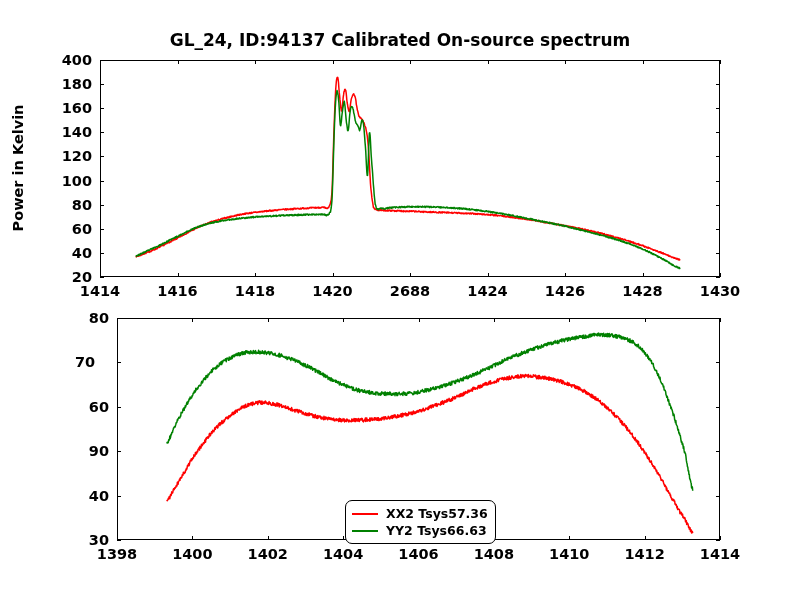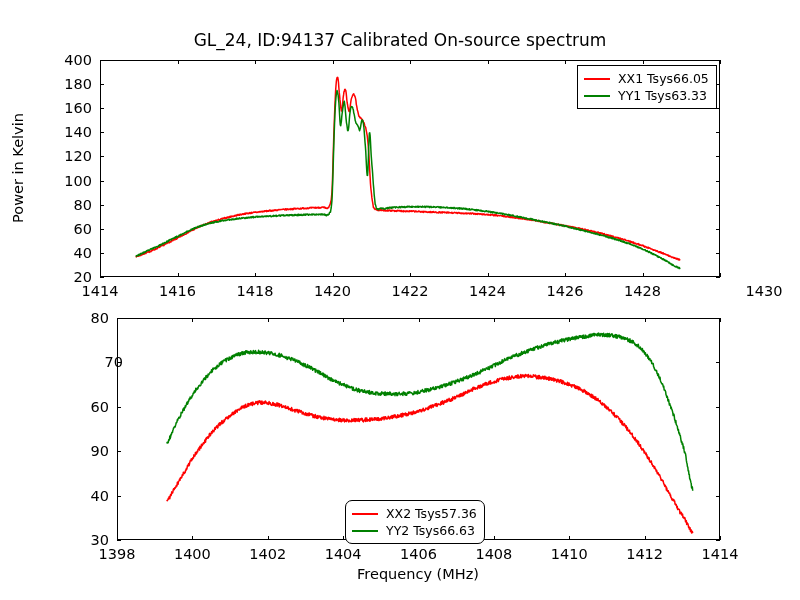--- a/index.html
+++ b/index.html
@@ -11,20 +11,21 @@
     width: 800px;
     height: 600px;
     font-family: "DejaVu Sans", sans-serif;
     overflow: hidden;
   }
   #figure {
     position: relative;
     width: 800px;
     height: 435px;
     background: #ffffff;
+    font-weight: bold;
   }
   .fig-title {
     position: absolute;
     left: 0;
     top: 30px;
     width: 800px;
     text-align: center;
     font-size: 17px;
     color: #000000;
     font-family: "DejaVu Sans", sans-serif;
@@ -140,33 +141,33 @@
       <div class="tick-x" style="left: 177.5px; top: 60px;"></div>
       <div class="ticklabel ticklabel-x" style="left: 177.5px; top: 283px;">1416</div>
       <div class="tick-x" style="left: 255px; top: 273px;"></div>
       <div class="tick-x" style="left: 255px; top: 60px;"></div>
       <div class="ticklabel ticklabel-x" style="left: 255px; top: 283px; text-align: right;">1418</div>
       <div class="tick-x" style="left: 332.5px; top: 273px;"></div>
       <div class="tick-x" style="left: 332.5px; top: 60px;"></div>
       <div class="ticklabel ticklabel-x" style="left: 332.5px; top: 283px;">1420</div>
       <div class="tick-x" style="left: 410px; top: 273px;"></div>
       <div class="tick-x" style="left: 410px; top: 60px;"></div>
-      <div class="ticklabel ticklabel-x" style="left: 410px; top: 283px;">1422</div>
+      <div class="ticklabel ticklabel-x" style="left: 410px; top: 283px;">2688</div>
       <div class="tick-x" style="left: 487.5px; top: 273px;"></div>
       <div class="tick-x" style="left: 487.5px; top: 60px;"></div>
       <div class="ticklabel ticklabel-x" style="left: 487.5px; top: 283px;">1424</div>
       <div class="tick-x" style="left: 565px; top: 273px;"></div>
       <div class="tick-x" style="left: 565px; top: 60px;"></div>
       <div class="ticklabel ticklabel-x" style="left: 565px; top: 283px;">1426</div>
       <div class="tick-x" style="left: 642.5px; top: 273px;"></div>
       <div class="tick-x" style="left: 642.5px; top: 60px;"></div>
       <div class="ticklabel ticklabel-x" style="left: 642.5px; top: 283px;">1428</div>
       <div class="tick-x" style="left: 720px; top: 273px;"></div>
       <div class="tick-x" style="left: 720px; top: 60px;"></div>
-      <div class="ticklabel ticklabel-x" style="left: 720px; top: 283px; margin-left: 44px;">1430</div>
+      <div class="ticklabel ticklabel-x" style="left: 720px; top: 283px;">1430</div>
       <div class="tick-y" style="left: 100px; top: 277px;"></div>
       <div class="tick-y" style="left: 716px; top: 277px;"></div>
       <div class="ticklabel ticklabel-y" style="left: 44px; width: 48px; top: 277px;">20</div>
       <div class="tick-y" style="left: 100px; top: 252.889px;"></div>
       <div class="tick-y" style="left: 716px; top: 252.889px;"></div>
       <div class="ticklabel ticklabel-y" style="left: 44px; width: 48px; top: 252.889px;">40</div>
       <div class="tick-y" style="left: 100px; top: 228.778px;"></div>
       <div class="tick-y" style="left: 716px; top: 228.778px;"></div>
       <div class="ticklabel ticklabel-y" style="left: 44px; width: 48px; top: 228.778px;">60</div>
       <div class="tick-y" style="left: 100px; top: 204.667px;"></div>
@@ -186,30 +187,20 @@
       <div class="ticklabel ticklabel-y" style="left: 44px; width: 48px; top: 108.222px;">160</div>
       <div class="tick-y" style="left: 100px; top: 84.1111px;"></div>
       <div class="tick-y" style="left: 716px; top: 84.1111px;"></div>
       <div class="ticklabel ticklabel-y" style="left: 44px; width: 48px; top: 84.1111px;">180</div>
       <div class="tick-y" style="left: 100px; top: 60px;"></div>
       <div class="tick-y" style="left: 716px; top: 60px;"></div>
       <div class="ticklabel ticklabel-y" style="left: 44px; width: 48px; top: 60px;">400</div>
     </div>
   <div class="axis-label" id="ylabel-top">Power in Kelvin</div>
 
-  <div class="legend" id="legend-top">
-    <div class="legend-row">
-      <span class="legend-swatch" id="sw-t0" style="background: rgb(255, 0, 0);"></span>
-      <span class="legend-text">XX1 Tsys66.05</span>
-    </div>
-    <div class="legend-row">
-      <span class="legend-swatch" id="sw-t1" style="background: rgb(0, 128, 0);"></span>
-      <span class="legend-text">YY1 Tsys63.33</span>
-    </div>
-  </div>
 
   <div class="axes" id="axes-bottom">
     <svg class="plot-svg" id="svg-bottom" viewBox="0 0 603 222" preserveAspectRatio="none">
         <path d="M48.99 182.51L49.37 183.43L49.75 182.56L50.13 182.45L50.50 180.79L50.88 181.59L51.26 179.44L51.63 180.58L52.01 181.37L52.39 178.26L52.77 177.11L53.14 178.26L53.52 177.48L53.90 174.45L54.27 175.75L54.65 175.71L55.03 174.77L55.41 172.33L55.78 171.23L56.16 172.36L56.54 171.80L56.91 170.21L57.29 170.84L57.67 169.63L58.05 169.90L58.42 168.07L58.80 168.12L59.18 168.50L59.55 164.84L59.93 166.72L60.31 166.65L60.69 163.66L61.06 163.72L61.44 163.01L61.82 161.41L62.19 162.78L62.57 160.27L62.95 160.61L63.33 159.61L63.70 160.37L64.08 159.68L64.46 157.09L64.83 157.10L65.21 157.51L65.59 154.60L65.97 154.58L66.34 155.76L66.72 155.85L67.10 154.49L67.47 154.73L67.85 152.31L68.23 152.78L68.61 150.73L68.98 151.72L69.36 150.08L69.74 147.65L70.11 147.41L70.49 148.19L70.87 145.92L71.25 148.03L71.62 147.01L72.00 145.02L72.38 143.12L72.75 142.49L73.13 143.04L73.51 141.07L73.89 143.00L74.26 141.22L74.64 141.77L75.02 140.01L75.39 140.63L75.77 140.15L76.15 137.11L76.53 137.64L76.90 138.40L77.28 138.10L77.66 134.72L78.03 136.44L78.41 134.51L78.79 136.14L79.17 134.71L79.54 133.32L79.92 134.01L80.30 131.47L80.67 131.44L81.05 131.23L81.43 129.69L81.81 132.29L82.18 128.46L82.56 130.41L82.94 128.99L83.31 130.17L83.69 126.46L84.07 127.11L84.45 127.92L84.82 126.22L85.20 126.81L85.58 125.03L85.95 124.81L86.33 125.67L86.71 124.86L87.09 122.16L87.46 123.66L87.84 124.22L88.22 120.22L88.59 121.51L88.97 119.61L89.35 119.42L89.73 120.12L90.10 118.71L90.48 120.32L90.86 119.65L91.23 118.99L91.61 115.96L91.99 115.37L92.37 117.93L92.74 117.81L93.12 115.70L93.50 115.44L93.87 113.73L94.25 115.52L94.63 114.15L95.01 112.35L95.38 113.70L95.76 113.88L96.14 113.74L96.51 112.61L96.89 110.81L97.27 109.45L97.65 111.38L98.02 109.22L98.40 109.45L98.78 109.00L99.15 107.78L99.53 108.41L99.91 109.96L100.29 109.50L100.66 106.38L101.04 106.12L101.42 105.38L101.79 104.86L102.17 107.49L102.55 105.03L102.93 106.56L103.30 104.55L103.68 105.65L104.06 102.80L104.43 102.38L104.81 105.50L105.19 103.62L105.57 104.81L105.94 104.52L106.32 101.91L106.70 103.54L107.07 102.30L107.45 101.01L107.83 101.04L108.21 99.43L108.58 100.13L108.96 99.17L109.34 99.04L109.71 99.02L110.09 100.76L110.47 98.56L110.85 100.40L111.22 97.69L111.60 98.83L111.98 98.83L112.35 97.36L112.73 98.57L113.11 98.04L113.49 96.47L113.86 97.20L114.24 96.93L114.62 94.40L114.99 94.18L115.37 96.16L115.75 94.39L116.13 96.45L116.50 94.81L116.88 93.21L117.26 93.19L117.63 95.18L118.01 92.10L118.39 93.26L118.77 92.09L119.14 91.96L119.52 94.01L119.90 91.69L120.27 91.40L120.65 91.10L121.03 91.26L121.41 91.80L121.78 91.91L122.16 91.20L122.54 90.32L122.91 89.73L123.29 90.84L123.67 88.57L124.05 90.24L124.42 87.89L124.80 89.55L125.18 88.06L125.55 87.83L125.93 89.04L126.31 89.87L126.69 87.09L127.06 87.40L127.44 89.45L127.82 87.48L128.19 86.06L128.57 88.93L128.95 89.02L129.33 88.41L129.70 88.50L130.08 87.89L130.46 85.24L130.83 87.20L131.21 87.98L131.59 85.40L131.97 86.11L132.34 85.93L132.72 86.39L133.10 84.83L133.47 86.79L133.85 84.20L134.23 85.60L134.61 85.76L134.98 87.28L135.36 83.76L135.74 85.73L136.11 85.88L136.49 85.13L136.87 86.32L137.25 85.24L137.62 85.28L138.00 85.14L138.38 83.21L138.75 84.24L139.13 85.05L139.51 83.40L139.89 84.58L140.26 86.24L140.64 82.73L141.02 84.33L141.39 84.40L141.77 84.28L142.15 82.54L142.53 82.86L142.90 83.15L143.28 85.67L143.66 83.14L144.03 86.05L144.41 82.72L144.79 85.95L145.17 83.92L145.54 84.34L145.92 83.84L146.30 85.35L146.67 84.86L147.05 83.47L147.43 85.14L147.81 82.71L148.18 83.01L148.56 83.95L148.94 84.12L149.31 85.32L149.69 85.83L150.07 85.52L150.45 84.65L150.82 86.20L151.20 85.47L151.58 83.30L151.95 84.18L152.33 85.44L152.71 84.46L153.09 85.87L153.46 86.89L153.84 86.91L154.22 86.88L154.59 87.14L154.97 85.67L155.35 84.29L155.73 84.39L156.10 87.01L156.48 85.95L156.86 85.31L157.23 87.22L157.61 87.58L157.99 85.77L158.37 88.01L158.74 86.12L159.12 87.63L159.50 84.63L159.87 87.82L160.25 85.64L160.63 85.08L161.01 85.57L161.38 87.29L161.76 88.71L162.14 85.51L162.51 86.78L162.89 87.10L163.27 87.15L163.65 87.99L164.02 86.31L164.40 89.24L164.78 88.31L165.15 88.08L165.53 89.14L165.91 88.14L166.29 87.66L166.66 88.20L167.04 88.56L167.42 89.20L167.79 89.78L168.17 87.67L168.55 90.32L168.93 89.35L169.30 89.91L169.68 89.28L170.06 90.05L170.43 88.33L170.81 89.02L171.19 91.40L171.57 90.09L171.94 90.81L172.32 91.02L172.70 90.40L173.07 92.24L173.45 91.03L173.83 91.72L174.21 89.38L174.58 92.74L174.96 91.16L175.34 92.72L175.71 92.31L176.09 92.37L176.47 92.40L176.85 91.40L177.22 92.92L177.60 93.96L177.98 91.39L178.35 91.72L178.73 92.21L179.11 91.27L179.49 92.46L179.86 93.58L180.24 91.29L180.62 92.16L180.99 94.64L181.37 92.11L181.75 93.35L182.13 91.92L182.50 93.18L182.88 94.03L183.26 92.95L183.63 92.48L184.01 93.03L184.39 93.32L184.77 95.81L185.14 94.32L185.52 95.46L185.90 94.02L186.27 95.34L186.65 96.39L187.03 95.85L187.41 96.46L187.78 97.09L188.16 94.67L188.54 95.13L188.91 96.23L189.29 97.26L189.67 95.41L190.05 95.35L190.42 96.48L190.80 97.58L191.18 95.16L191.55 95.92L191.93 94.86L192.31 97.30L192.69 96.60L193.06 95.89L193.44 95.69L193.82 95.55L194.19 96.69L194.57 95.61L194.95 97.28L195.33 96.72L195.70 99.45L196.08 97.73L196.46 96.75L196.83 99.10L197.21 99.61L197.59 98.41L197.97 96.46L198.34 98.67L198.72 99.75L199.10 98.33L199.47 100.22L199.85 97.61L200.23 100.39L200.61 97.47L200.98 99.60L201.36 99.10L201.74 98.55L202.11 97.97L202.49 97.86L202.87 97.90L203.25 99.94L203.62 99.41L204.00 100.84L204.38 98.81L204.75 99.01L205.13 100.63L205.51 99.81L205.89 100.05L206.26 101.61L206.64 98.22L207.02 99.90L207.39 99.46L207.77 101.41L208.15 98.88L208.53 100.71L208.90 99.04L209.28 100.49L209.66 100.63L210.03 100.15L210.41 101.65L210.79 99.35L211.17 99.24L211.54 99.67L211.92 100.83L212.30 99.63L212.67 101.15L213.05 100.35L213.43 99.91L213.81 101.61L214.18 100.05L214.56 101.38L214.94 101.44L215.31 100.79L215.69 101.93L216.07 100.18L216.45 100.10L216.82 102.52L217.20 102.41L217.58 102.80L217.95 101.52L218.33 101.79L218.71 100.92L219.09 100.64L219.46 102.47L219.84 102.01L220.22 101.93L220.59 101.18L220.97 100.96L221.35 103.48L221.73 103.14L222.10 100.15L222.48 102.03L222.86 103.19L223.23 100.61L223.61 100.75L223.99 103.77L224.37 101.68L224.74 103.23L225.12 102.90L225.50 102.05L225.87 100.51L226.25 101.93L226.63 102.96L227.01 100.89L227.38 103.85L227.76 102.53L228.14 103.04L228.51 102.76L228.89 101.32L229.27 103.51L229.65 100.94L230.02 101.18L230.40 101.66L230.78 101.96L231.15 103.10L231.53 103.94L231.91 101.83L232.29 102.98L232.66 102.75L233.04 103.32L233.42 103.48L233.79 102.81L234.17 103.68L234.55 100.92L234.93 103.31L235.30 101.36L235.68 101.70L236.06 102.68L236.43 102.93L236.81 100.37L237.19 100.70L237.57 103.39L237.94 100.70L238.32 103.51L238.70 100.68L239.07 102.61L239.45 101.35L239.83 100.70L240.21 102.96L240.58 102.40L240.96 102.90L241.34 100.40L241.71 102.98L242.09 103.40L242.47 102.53L242.85 100.85L243.22 101.23L243.60 100.68L243.98 101.94L244.35 100.28L244.73 101.01L245.11 100.43L245.49 102.88L245.86 103.36L246.24 103.77L246.62 102.58L246.99 102.06L247.37 102.58L247.75 101.72L248.13 99.99L248.50 103.41L248.88 99.95L249.26 101.59L249.63 99.96L250.01 103.11L250.39 101.62L250.77 101.55L251.14 102.52L251.52 101.61L251.90 102.50L252.27 103.07L252.65 99.99L253.03 102.99L253.41 100.12L253.78 102.00L254.16 101.80L254.54 99.85L254.91 99.89L255.29 102.30L255.67 101.90L256.05 101.98L256.42 100.83L256.80 101.37L257.18 99.59L257.55 101.94L257.93 99.74L258.31 101.47L258.69 101.36L259.06 99.80L259.44 101.97L259.82 100.52L260.19 102.19L260.57 99.56L260.95 100.91L261.33 99.70L261.70 102.53L262.08 102.30L262.46 101.39L262.83 100.78L263.21 100.34L263.59 101.90L263.97 101.35L264.34 102.11L264.72 99.45L265.10 101.09L265.47 99.43L265.85 99.88L266.23 98.88L266.61 99.61L266.98 101.66L267.36 98.95L267.74 100.01L268.11 98.57L268.49 98.54L268.87 100.91L269.25 100.84L269.62 100.04L270.00 100.55L270.38 100.78L270.75 100.59L271.13 98.19L271.51 99.46L271.89 98.69L272.26 100.01L272.64 100.94L273.02 100.03L273.39 99.47L273.77 98.17L274.15 98.29L274.53 99.99L274.90 97.47L275.28 100.40L275.66 97.56L276.03 98.35L276.41 97.23L276.79 99.51L277.17 97.48L277.54 96.72L277.92 96.56L278.30 97.47L278.67 99.24L279.05 99.58L279.43 98.43L279.81 99.78L280.18 99.10L280.56 96.67L280.94 98.00L281.31 99.25L281.69 97.50L282.07 96.98L282.45 98.72L282.82 98.54L283.20 98.46L283.58 97.57L283.95 95.51L284.33 98.21L284.71 98.91L285.09 95.60L285.46 95.13L285.84 98.44L286.22 95.64L286.59 95.73L286.97 95.33L287.35 96.50L287.73 95.81L288.10 96.92L288.48 94.84L288.86 95.93L289.23 97.63L289.61 95.68L289.99 96.91L290.37 95.79L290.74 97.51L291.12 97.26L291.50 95.22L291.87 93.89L292.25 95.88L292.63 94.80L293.01 94.93L293.38 94.84L293.76 94.04L294.14 96.39L294.51 94.25L294.89 93.92L295.27 94.32L295.65 96.46L296.02 95.12L296.40 92.82L296.78 95.13L297.15 93.53L297.53 95.48L297.91 94.27L298.29 94.02L298.66 95.25L299.04 93.28L299.42 94.48L299.79 94.01L300.17 92.41L300.55 93.36L300.93 93.99L301.30 92.57L301.68 93.81L302.06 93.25L302.43 91.55L302.81 92.04L303.19 91.45L303.57 91.88L303.94 93.41L304.32 93.56L304.70 93.58L305.07 91.24L305.45 92.36L305.83 92.17L306.21 90.03L306.58 92.59L306.96 92.31L307.34 92.79L307.71 92.19L308.09 91.15L308.47 91.70L308.85 89.92L309.22 90.09L309.60 90.45L309.98 90.47L310.35 90.05L310.73 91.32L311.11 89.02L311.49 91.30L311.86 89.21L312.24 87.96L312.62 89.87L312.99 89.37L313.37 87.30L313.75 87.61L314.13 87.13L314.50 89.86L314.88 88.96L315.26 86.86L315.63 86.66L316.01 88.04L316.39 88.98L316.77 86.86L317.14 87.41L317.52 86.99L317.90 87.00L318.27 85.53L318.65 87.40L319.03 87.83L319.41 85.31L319.78 87.01L320.16 88.16L320.54 86.26L320.91 85.66L321.29 85.63L321.67 85.76L322.05 86.44L322.42 86.22L322.80 86.11L323.18 85.92L323.55 86.86L323.93 83.79L324.31 83.53L324.69 86.14L325.06 83.04L325.44 83.31L325.82 82.61L326.19 84.93L326.57 85.93L326.95 84.76L327.33 83.37L327.70 84.22L328.08 82.14L328.46 83.87L328.83 82.92L329.21 83.86L329.59 83.50L329.97 81.33L330.34 80.98L330.72 83.38L331.10 81.91L331.47 81.59L331.85 80.87L332.23 80.06L332.61 82.64L332.98 81.85L333.36 82.02L333.74 83.05L334.11 80.93L334.49 82.65L334.87 80.19L335.25 81.64L335.62 82.12L336.00 78.55L336.38 79.11L336.75 80.22L337.13 79.20L337.51 80.62L337.89 78.19L338.26 79.63L338.64 80.36L339.02 78.33L339.39 78.31L339.77 77.94L340.15 76.86L340.53 77.94L340.90 78.42L341.28 78.27L341.66 77.95L342.03 76.66L342.41 78.44L342.79 76.46L343.17 75.65L343.54 78.18L343.92 77.06L344.30 75.18L344.67 77.60L345.05 75.91L345.43 77.65L345.81 75.49L346.18 74.68L346.56 77.26L346.94 73.88L347.31 75.24L347.69 76.24L348.07 74.13L348.45 73.49L348.82 73.14L349.20 74.91L349.58 74.15L349.95 73.85L350.33 73.55L350.71 74.62L351.09 71.95L351.46 73.25L351.84 71.80L352.22 73.73L352.59 71.94L352.97 73.06L353.35 72.42L353.73 72.33L354.10 72.55L354.48 70.66L354.86 71.89L355.23 72.67L355.61 72.78L355.99 69.22L356.37 70.89L356.74 68.81L357.12 69.57L357.50 70.66L357.88 69.11L358.25 69.90L358.63 70.93L359.01 69.62L359.38 69.86L359.76 70.10L360.14 69.81L360.52 70.61L360.89 69.37L361.27 67.59L361.65 67.19L362.02 68.70L362.40 69.47L362.78 67.11L363.16 69.64L363.53 67.50L363.91 66.63L364.29 67.63L364.66 69.02L365.04 68.73L365.42 66.89L365.80 68.03L366.17 65.49L366.55 66.72L366.93 66.83L367.30 65.06L367.68 65.77L368.06 64.69L368.44 66.60L368.81 64.07L369.19 64.12L369.57 64.32L369.94 66.69L370.32 65.84L370.70 66.47L371.08 66.37L371.45 64.27L371.83 65.83L372.21 63.22L372.58 62.77L372.96 63.42L373.34 65.66L373.72 62.43L374.09 65.51L374.47 64.41L374.85 64.47L375.22 64.93L375.60 64.36L375.98 64.34L376.36 63.98L376.73 64.53L377.11 63.78L377.49 62.97L377.86 64.59L378.24 62.90L378.62 63.74L379.00 63.19L379.37 64.15L379.75 64.09L380.13 61.32L380.50 62.33L380.88 60.25L381.26 60.58L381.64 63.14L382.01 60.69L382.39 61.19L382.77 60.34L383.14 59.77L383.52 60.14L383.90 60.01L384.28 59.93L384.65 60.45L385.03 60.76L385.41 59.12L385.78 60.46L386.16 59.41L386.54 60.65L386.92 61.56L387.29 59.56L387.67 58.91L388.05 59.12L388.42 60.97L388.80 60.20L389.18 59.61L389.56 60.77L389.93 61.16L390.31 58.39L390.69 59.97L391.06 58.54L391.44 61.30L391.82 61.23L392.20 60.33L392.57 57.54L392.95 59.51L393.33 60.73L393.70 59.46L394.08 60.84L394.46 59.86L394.84 57.88L395.21 57.40L395.59 57.90L395.97 58.93L396.34 58.85L396.72 59.72L397.10 60.12L397.48 58.86L397.85 58.46L398.23 58.91L398.61 57.81L398.98 57.30L399.36 58.92L399.74 57.25L400.12 57.34L400.49 59.60L400.87 56.41L401.25 56.43L401.62 56.77L402.00 59.63L402.38 59.58L402.76 58.43L403.13 59.24L403.51 58.06L403.89 56.46L404.26 56.01L404.64 59.26L405.02 58.15L405.40 58.40L405.77 56.57L406.15 56.37L406.53 57.17L406.90 57.89L407.28 56.79L407.66 58.94L408.04 58.39L408.41 57.26L408.79 55.92L409.17 56.37L409.54 57.67L409.92 57.25L410.30 56.46L410.68 57.16L411.05 56.77L411.43 59.01L411.81 55.97L412.18 58.31L412.56 57.88L412.94 57.73L413.32 57.50L413.69 58.47L414.07 56.78L414.45 57.56L414.82 58.88L415.20 58.49L415.58 58.30L415.96 58.68L416.33 58.49L416.71 56.34L417.09 57.18L417.46 56.98L417.84 57.26L418.22 57.67L418.60 56.50L418.97 58.32L419.35 56.98L419.73 59.02L420.10 60.22L420.48 58.67L420.86 59.95L421.24 57.45L421.61 57.06L421.99 60.41L422.37 59.51L422.74 57.05L423.12 58.06L423.50 60.22L423.88 58.57L424.25 59.06L424.63 60.32L425.01 60.07L425.38 58.34L425.76 59.49L426.14 57.67L426.52 58.49L426.89 60.43L427.27 60.45L427.65 57.99L428.02 60.42L428.40 57.66L428.78 58.97L429.16 59.44L429.53 60.67L429.91 58.76L430.29 60.94L430.66 59.15L431.04 60.04L431.42 60.82L431.80 58.81L432.17 61.80L432.55 58.49L432.93 58.87L433.30 61.67L433.68 61.15L434.06 59.25L434.44 60.12L434.81 59.54L435.19 61.87L435.57 61.63L435.94 59.73L436.32 61.60L436.70 60.99L437.08 59.65L437.45 62.79L437.83 60.87L438.21 60.46L438.58 61.91L438.96 61.13L439.34 60.91L439.72 61.54L440.09 63.57L440.47 63.38L440.85 61.92L441.22 60.77L441.60 60.95L441.98 62.72L442.36 61.88L442.73 64.08L443.11 63.30L443.49 61.51L443.86 63.10L444.24 61.35L444.62 63.05L445.00 64.91L445.37 61.83L445.75 64.85L446.13 65.26L446.50 62.31L446.88 63.88L447.26 63.41L447.64 64.14L448.01 65.99L448.39 65.75L448.77 64.86L449.14 64.67L449.52 65.79L449.90 65.04L450.28 65.59L450.65 66.90L451.03 63.83L451.41 64.91L451.78 66.31L452.16 67.18L452.54 64.58L452.92 66.78L453.29 65.82L453.67 66.49L454.05 67.22L454.42 66.73L454.80 66.45L455.18 68.62L455.56 66.65L455.93 67.07L456.31 66.30L456.69 67.45L457.06 67.47L457.44 66.72L457.82 66.49L458.20 69.19L458.57 69.21L458.95 69.96L459.33 67.34L459.70 70.24L460.08 69.92L460.46 69.11L460.84 67.99L461.21 70.17L461.59 69.60L461.97 71.34L462.34 68.33L462.72 70.40L463.10 71.10L463.48 69.27L463.85 71.71L464.23 70.80L464.61 71.59L464.98 71.31L465.36 71.13L465.74 72.95L466.12 72.10L466.49 74.00L466.87 73.11L467.25 71.89L467.62 71.18L468.00 73.29L468.38 72.86L468.76 72.08L469.13 74.66L469.51 75.46L469.89 74.74L470.26 73.28L470.64 75.84L471.02 75.49L471.40 76.16L471.77 74.32L472.15 76.28L472.53 76.13L472.90 75.23L473.28 75.46L473.66 77.80L474.04 76.36L474.41 77.65L474.79 79.00L475.17 76.04L475.54 77.90L475.92 79.50L476.30 76.63L476.68 78.35L477.05 79.95L477.43 79.27L477.81 78.28L478.18 80.11L478.56 81.12L478.94 79.52L479.32 78.58L479.69 81.91L480.07 81.67L480.45 80.38L480.82 82.20L481.20 81.65L481.58 80.24L481.96 82.14L482.33 82.27L482.71 83.10L483.09 82.57L483.46 83.28L483.84 82.18L484.22 84.96L484.60 84.95L484.97 85.53L485.35 86.47L485.73 85.68L486.10 84.62L486.48 86.87L486.86 86.17L487.24 86.18L487.61 85.59L487.99 86.07L488.37 88.90L488.74 86.79L489.12 89.58L489.50 88.15L489.88 87.91L490.25 90.49L490.63 90.79L491.01 89.66L491.38 88.94L491.76 89.20L492.14 91.67L492.52 91.18L492.89 92.74L493.27 91.37L493.65 91.98L494.02 92.27L494.40 92.13L494.78 91.91L495.16 92.85L495.53 94.81L495.91 94.48L496.29 95.20L496.66 95.74L497.04 96.86L497.42 94.42L497.80 94.57L498.17 98.04L498.55 98.76L498.93 98.21L499.30 98.71L499.68 97.40L500.06 99.34L500.44 98.50L500.81 97.90L501.19 98.28L501.57 98.30L501.94 99.18L502.32 99.97L502.70 101.02L503.08 100.32L503.45 100.57L503.83 103.26L504.21 104.33L504.58 103.12L504.96 102.42L505.34 104.69L505.72 106.52L506.09 103.52L506.47 106.69L506.85 107.46L507.22 106.56L507.60 106.48L507.98 105.60L508.36 106.27L508.73 108.15L509.11 107.41L509.49 109.71L509.86 107.67L510.24 109.69L510.62 112.14L511.00 109.51L511.37 110.91L511.75 112.80L512.13 113.12L512.50 113.22L512.88 112.22L513.26 112.33L513.64 115.31L514.01 114.65L514.39 115.49L514.77 116.19L515.14 115.53L515.52 115.44L515.90 115.36L516.28 119.01L516.65 119.39L517.03 119.08L517.41 120.36L517.78 120.74L518.16 120.66L518.54 122.03L518.92 119.59L519.29 121.68L519.67 122.41L520.05 124.01L520.42 122.10L520.80 122.89L521.18 122.79L521.56 126.18L521.93 123.41L522.31 123.85L522.69 127.47L523.06 128.37L523.44 127.47L523.82 127.96L524.20 126.96L524.57 130.32L524.95 129.98L525.33 131.17L525.70 132.24L526.08 131.82L526.46 131.15L526.84 130.96L527.21 131.76L527.59 133.30L527.97 135.33L528.34 133.53L528.72 135.31L529.10 135.25L529.48 136.54L529.85 135.13L530.23 137.99L530.61 136.90L530.98 139.73L531.36 140.68L531.74 139.21L532.12 140.46L532.49 141.50L532.87 139.87L533.25 143.58L533.62 143.28L534.00 144.62L534.38 144.27L534.76 143.21L535.13 143.29L535.51 146.61L535.89 146.07L536.26 147.51L536.64 148.51L537.02 148.29L537.40 148.15L537.77 149.73L538.15 150.94L538.53 149.19L538.90 150.81L539.28 151.21L539.66 152.22L540.04 153.82L540.41 152.66L540.79 154.17L541.17 156.20L541.54 156.09L541.92 155.18L542.30 155.92L542.68 157.51L543.05 157.20L543.43 157.12L543.81 158.45L544.18 159.81L544.56 160.74L544.94 162.70L545.32 162.77L545.69 162.19L546.07 163.20L546.45 163.13L546.82 162.99L547.20 164.62L547.58 166.28L547.96 166.76L548.33 168.19L548.71 169.04L549.09 167.78L549.46 169.03L549.84 169.11L550.22 172.64L550.60 170.41L550.97 173.13L551.35 174.10L551.73 174.19L552.10 173.33L552.48 174.72L552.86 175.91L553.24 175.39L553.61 175.88L553.99 178.28L554.37 177.57L554.74 179.93L555.12 180.24L555.50 181.59L555.88 182.66L556.25 182.77L556.63 181.55L557.01 183.15L557.38 182.75L557.76 182.42L558.14 183.92L558.52 183.61L558.89 186.95L559.27 186.46L559.65 187.74L560.02 187.15L560.40 188.32L560.78 190.53L561.16 189.28L561.53 192.32L561.91 191.47L562.29 191.87L562.66 192.04L563.04 192.01L563.42 192.73L563.80 196.44L564.17 196.58L564.55 195.00L564.93 195.03L565.30 195.42L565.68 197.88L566.06 197.51L566.44 196.89L566.81 200.25L567.19 199.66L567.57 200.56L567.94 201.25L568.32 200.33L568.70 200.37L569.08 201.92L569.45 204.65L569.83 204.43L570.21 203.43L570.58 207.27L570.96 205.60L571.34 206.70L571.72 206.45L572.09 207.78L572.47 210.24L572.85 209.64L573.22 211.98L573.60 212.07L573.98 210.62L574.36 214.36L574.73 212.69L575.11 212.82L575.49 215.98L575.86 215.42L576.24 214.27L576.62 216.21" fill="none" stroke="#ff0000" stroke-width="1.5" stroke-linejoin="round" vector-effect="non-scaling-stroke"></path>
         <path d="M48.99 125.60L49.37 124.33L49.75 125.10L50.13 124.92L50.50 124.35L50.88 121.77L51.26 122.39L51.63 121.36L52.01 118.14L52.39 120.77L52.77 119.25L53.14 116.33L53.52 116.95L53.90 114.96L54.27 114.24L54.65 114.56L55.03 112.42L55.41 111.20L55.78 109.83L56.16 109.89L56.54 108.63L56.91 108.73L57.29 109.02L57.67 107.44L58.05 106.24L58.42 104.53L58.80 104.69L59.18 103.82L59.55 101.49L59.93 102.24L60.31 100.60L60.69 100.32L61.06 99.23L61.44 99.51L61.82 99.96L62.19 99.56L62.57 97.92L62.95 97.95L63.33 94.15L63.70 94.43L64.08 94.31L64.46 94.65L64.83 93.53L65.21 90.97L65.59 90.69L65.97 89.81L66.34 92.15L66.72 89.38L67.10 90.01L67.47 87.52L67.85 88.90L68.23 87.23L68.61 86.17L68.98 84.79L69.36 83.86L69.74 85.98L70.11 85.25L70.49 82.80L70.87 83.20L71.25 81.14L71.62 80.22L72.00 81.30L72.38 78.69L72.75 79.15L73.13 80.16L73.51 79.03L73.89 79.53L74.26 77.58L74.64 77.69L75.02 76.68L75.39 75.16L75.77 74.46L76.15 74.92L76.53 72.76L76.90 72.53L77.28 73.82L77.66 73.59L78.03 69.93L78.41 71.63L78.79 71.45L79.17 71.08L79.54 69.69L79.92 70.72L80.30 69.77L80.67 68.28L81.05 67.27L81.43 67.64L81.81 66.77L82.18 67.44L82.56 67.38L82.94 67.19L83.31 65.82L83.69 63.79L84.07 62.89L84.45 62.94L84.82 64.52L85.20 62.80L85.58 61.44L85.95 60.37L86.33 60.84L86.71 59.42L87.09 61.09L87.46 59.99L87.84 61.06L88.22 57.18L88.59 57.41L88.97 56.94L89.35 59.15L89.73 56.86L90.10 58.51L90.48 55.44L90.86 55.88L91.23 56.27L91.61 55.19L91.99 54.84L92.37 53.75L92.74 53.46L93.12 53.46L93.50 54.08L93.87 51.18L94.25 53.65L94.63 53.43L95.01 50.22L95.38 49.48L95.76 50.71L96.14 50.44L96.51 49.90L96.89 49.51L97.27 49.33L97.65 48.98L98.02 50.42L98.40 50.24L98.78 48.05L99.15 49.66L99.53 46.68L99.91 47.14L100.29 47.99L100.66 48.20L101.04 47.92L101.42 47.16L101.79 44.32L102.17 45.92L102.55 44.50L102.93 45.87L103.30 43.23L103.68 45.70L104.06 45.96L104.43 42.40L104.81 44.34L105.19 43.20L105.57 42.10L105.94 41.43L106.32 41.83L106.70 41.90L107.07 41.88L107.45 40.85L107.83 40.07L108.21 41.66L108.58 43.07L108.96 40.35L109.34 39.42L109.71 39.80L110.09 40.05L110.47 39.91L110.85 41.61L111.22 41.53L111.60 38.39L111.98 41.07L112.35 39.00L112.73 40.58L113.11 39.76L113.49 40.31L113.86 37.47L114.24 40.21L114.62 39.73L114.99 36.74L115.37 38.10L115.75 37.16L116.13 36.27L116.50 38.18L116.88 37.97L117.26 36.32L117.63 35.63L118.01 36.83L118.39 35.33L118.77 36.78L119.14 36.59L119.52 34.66L119.90 36.30L120.27 36.96L120.65 36.38L121.03 34.04L121.41 35.03L121.78 36.09L122.16 37.08L122.54 34.06L122.91 36.62L123.29 34.79L123.67 34.46L124.05 33.36L124.42 33.28L124.80 35.95L125.18 33.07L125.55 34.89L125.93 35.71L126.31 34.18L126.69 32.98L127.06 34.30L127.44 35.70L127.82 34.64L128.19 32.09L128.57 33.06L128.95 33.65L129.33 31.95L129.70 33.12L130.08 34.30L130.46 33.03L130.83 34.19L131.21 32.77L131.59 34.80L131.97 33.46L132.34 35.10L132.72 33.20L133.10 32.16L133.47 32.42L133.85 34.54L134.23 34.00L134.61 33.53L134.98 33.83L135.36 34.96L135.74 31.80L136.11 33.73L136.49 34.30L136.87 34.54L137.25 32.67L137.62 33.12L138.00 31.88L138.38 35.07L138.75 33.40L139.13 33.44L139.51 34.41L139.89 34.55L140.26 34.05L140.64 34.39L141.02 31.57L141.39 34.53L141.77 34.86L142.15 34.97L142.53 32.59L142.90 33.87L143.28 34.92L143.66 33.52L144.03 33.63L144.41 34.56L144.79 32.07L145.17 33.33L145.54 34.67L145.92 33.24L146.30 34.89L146.67 35.28L147.05 33.51L147.43 32.19L147.81 32.39L148.18 34.32L148.56 33.72L148.94 35.72L149.31 34.75L149.69 33.61L150.07 34.41L150.45 33.95L150.82 32.70L151.20 34.45L151.58 33.12L151.95 35.69L152.33 35.95L152.71 34.21L153.09 34.54L153.46 32.97L153.84 33.65L154.22 33.40L154.59 34.08L154.97 35.49L155.35 34.92L155.73 36.31L156.10 35.58L156.48 35.33L156.86 36.42L157.23 36.26L157.61 34.56L157.99 36.83L158.37 37.08L158.74 36.82L159.12 37.40L159.50 37.06L159.87 36.89L160.25 37.16L160.63 37.75L161.01 35.58L161.38 38.16L161.76 34.67L162.14 36.95L162.51 38.52L162.89 37.53L163.27 36.54L163.65 35.43L164.02 35.36L164.40 37.69L164.78 36.62L165.15 37.39L165.53 37.96L165.91 38.38L166.29 37.80L166.66 37.91L167.04 38.86L167.42 38.83L167.79 38.82L168.17 39.65L168.55 37.87L168.93 38.51L169.30 38.51L169.68 40.92L170.06 40.78L170.43 38.50L170.81 38.54L171.19 39.10L171.57 38.36L171.94 40.20L172.32 39.19L172.70 40.43L173.07 40.85L173.45 41.93L173.83 40.01L174.21 38.95L174.58 39.66L174.96 40.26L175.34 39.61L175.71 41.65L176.09 41.51L176.47 41.90L176.85 40.30L177.22 41.39L177.60 40.48L177.98 43.43L178.35 43.04L178.73 42.39L179.11 41.97L179.49 41.28L179.86 42.88L180.24 43.62L180.62 43.21L180.99 42.40L181.37 42.01L181.75 44.14L182.13 44.41L182.50 42.74L182.88 45.03L183.26 45.68L183.63 44.39L184.01 45.86L184.39 44.60L184.77 46.58L185.14 47.05L185.52 45.68L185.90 44.86L186.27 44.75L186.65 47.97L187.03 46.14L187.41 47.12L187.78 45.07L188.16 47.32L188.54 48.47L188.91 48.99L189.29 49.04L189.67 48.10L190.05 45.99L190.42 46.27L190.80 49.05L191.18 47.57L191.55 48.78L191.93 49.68L192.31 47.29L192.69 48.45L193.06 48.14L193.44 50.55L193.82 47.87L194.19 48.24L194.57 49.20L194.95 49.53L195.33 51.75L195.70 49.83L196.08 49.83L196.46 50.77L196.83 50.19L197.21 50.20L197.59 50.96L197.97 53.72L198.34 50.41L198.72 51.98L199.10 52.01L199.47 52.13L199.85 53.50L200.23 54.29L200.61 51.65L200.98 52.88L201.36 52.28L201.74 55.16L202.11 52.56L202.49 55.42L202.87 55.78L203.25 53.32L203.62 56.00L204.00 55.63L204.38 55.47L204.75 55.25L205.13 56.55L205.51 54.45L205.89 57.15L206.26 54.88L206.64 58.38L207.02 57.72L207.39 55.92L207.77 55.97L208.15 58.72L208.53 59.04L208.90 58.87L209.28 57.59L209.66 56.89L210.03 57.56L210.41 58.20L210.79 60.97L211.17 60.04L211.54 59.07L211.92 59.93L212.30 59.16L212.67 61.73L213.05 61.38L213.43 62.23L213.81 59.33L214.18 62.20L214.56 60.27L214.94 61.10L215.31 62.85L215.69 60.93L216.07 62.91L216.45 62.60L216.82 62.56L217.20 61.85L217.58 62.14L217.95 61.65L218.33 63.88L218.71 63.87L219.09 62.08L219.46 63.90L219.84 63.37L220.22 64.62L220.59 63.18L220.97 62.98L221.35 63.96L221.73 64.67L222.10 66.56L222.48 65.72L222.86 63.40L223.23 65.62L223.61 65.44L223.99 66.65L224.37 66.83L224.74 65.47L225.12 65.85L225.50 66.53L225.87 65.41L226.25 66.51L226.63 67.29L227.01 65.13L227.38 67.05L227.76 66.86L228.14 68.06L228.51 66.75L228.89 66.24L229.27 69.35L229.65 67.67L230.02 67.23L230.40 66.74L230.78 68.25L231.15 68.92L231.53 67.90L231.91 69.17L232.29 68.11L232.66 69.39L233.04 68.61L233.42 69.25L233.79 69.20L234.17 68.55L234.55 68.28L234.93 69.24L235.30 71.87L235.68 71.77L236.06 68.77L236.43 71.49L236.81 72.21L237.19 71.67L237.57 72.33L237.94 71.45L238.32 71.98L238.70 71.75L239.07 69.53L239.45 70.67L239.83 72.07L240.21 73.50L240.58 71.27L240.96 73.06L241.34 70.25L241.71 70.44L242.09 71.28L242.47 74.07L242.85 72.20L243.22 72.81L243.60 71.76L243.98 71.32L244.35 72.16L244.73 72.68L245.11 71.54L245.49 72.35L245.86 73.94L246.24 73.85L246.62 74.00L246.99 71.70L247.37 71.51L247.75 73.81L248.13 72.88L248.50 73.88L248.88 74.76L249.26 74.23L249.63 72.67L250.01 72.43L250.39 74.25L250.77 73.11L251.14 72.80L251.52 75.19L251.90 72.35L252.27 72.25L252.65 75.94L253.03 75.65L253.41 74.81L253.78 73.76L254.16 75.41L254.54 73.23L254.91 74.63L255.29 73.33L255.67 73.75L256.05 75.97L256.42 75.58L256.80 75.78L257.18 75.43L257.55 76.01L257.93 75.28L258.31 73.82L258.69 76.59L259.06 73.68L259.44 74.20L259.82 74.05L260.19 73.89L260.57 74.09L260.95 76.45L261.33 76.67L261.70 75.10L262.08 75.17L262.46 76.35L262.83 75.31L263.21 76.99L263.59 76.67L263.97 74.39L264.34 76.24L264.72 73.45L265.10 74.17L265.47 74.53L265.85 74.98L266.23 75.52L266.61 74.23L266.98 74.06L267.36 77.00L267.74 74.93L268.11 73.68L268.49 74.14L268.87 77.11L269.25 74.82L269.62 74.69L270.00 75.86L270.38 74.11L270.75 76.55L271.13 75.71L271.51 74.38L271.89 75.57L272.26 76.23L272.64 73.69L273.02 76.11L273.39 74.24L273.77 76.29L274.15 76.84L274.53 76.38L274.90 76.96L275.28 75.13L275.66 76.15L276.03 76.06L276.41 76.34L276.79 74.76L277.17 75.05L277.54 75.28L277.92 77.39L278.30 74.36L278.67 75.62L279.05 74.85L279.43 74.45L279.81 77.31L280.18 75.02L280.56 77.20L280.94 75.69L281.31 74.97L281.69 75.24L282.07 73.96L282.45 75.39L282.82 75.41L283.20 76.58L283.58 75.93L283.95 76.08L284.33 75.17L284.71 75.93L285.09 74.91L285.46 76.59L285.84 77.03L286.22 73.89L286.59 73.65L286.97 75.13L287.35 74.22L287.73 76.40L288.10 74.35L288.48 75.78L288.86 77.03L289.23 76.66L289.61 76.92L289.99 74.87L290.37 74.32L290.74 75.14L291.12 73.71L291.50 74.84L291.87 74.87L292.25 73.31L292.63 73.90L293.01 74.33L293.38 73.91L293.76 74.08L294.14 74.59L294.51 74.36L294.89 74.78L295.27 75.05L295.65 75.88L296.02 76.38L296.40 75.08L296.78 75.99L297.15 73.26L297.53 75.21L297.91 73.95L298.29 74.22L298.66 75.28L299.04 73.39L299.42 74.65L299.79 73.74L300.17 75.73L300.55 75.53L300.93 72.23L301.30 74.78L301.68 74.23L302.06 75.03L302.43 74.28L302.81 74.85L303.19 73.95L303.57 73.07L303.94 72.07L304.32 72.42L304.70 72.18L305.07 73.16L305.45 71.21L305.83 72.45L306.21 72.14L306.58 72.50L306.96 73.93L307.34 73.71L307.71 73.40L308.09 70.50L308.47 71.37L308.85 70.71L309.22 73.62L309.60 70.86L309.98 70.17L310.35 72.27L310.73 71.26L311.11 70.40L311.49 71.14L311.86 73.25L312.24 70.98L312.62 71.03L312.99 71.09L313.37 72.34L313.75 69.26L314.13 70.88L314.50 71.46L314.88 70.38L315.26 70.38L315.63 69.26L316.01 70.27L316.39 68.66L316.77 70.81L317.14 70.04L317.52 71.24L317.90 71.08L318.27 70.23L318.65 68.25L319.03 70.93L319.41 68.63L319.78 69.86L320.16 69.08L320.54 68.27L320.91 68.22L321.29 68.21L321.67 68.95L322.05 68.34L322.42 70.17L322.80 70.18L323.18 67.19L323.55 68.62L323.93 67.33L324.31 66.76L324.69 69.09L325.06 66.63L325.44 69.20L325.82 67.90L326.19 66.84L326.57 66.24L326.95 65.76L327.33 66.69L327.70 65.72L328.08 68.07L328.46 65.66L328.83 68.31L329.21 67.27L329.59 65.25L329.97 67.25L330.34 65.48L330.72 66.47L331.10 66.92L331.47 65.53L331.85 65.34L332.23 63.82L332.61 65.56L332.98 66.27L333.36 66.88L333.74 66.89L334.11 63.52L334.49 66.33L334.87 66.38L335.25 62.69L335.62 63.70L336.00 63.04L336.38 62.96L336.75 62.96L337.13 62.45L337.51 64.55L337.89 63.37L338.26 65.11L338.64 64.91L339.02 61.74L339.39 61.88L339.77 63.09L340.15 62.64L340.53 63.09L340.90 60.91L341.28 62.37L341.66 61.73L342.03 63.19L342.41 63.59L342.79 62.36L343.17 61.75L343.54 60.04L343.92 60.26L344.30 60.10L344.67 62.29L345.05 62.14L345.43 61.37L345.81 59.66L346.18 62.35L346.56 61.79L346.94 58.50L347.31 59.95L347.69 59.94L348.07 58.99L348.45 58.99L348.82 58.25L349.20 60.17L349.58 59.41L349.95 57.32L350.33 59.35L350.71 60.29L351.09 59.97L351.46 60.08L351.84 57.46L352.22 59.00L352.59 58.63L352.97 57.75L353.35 56.29L353.73 58.09L354.10 57.17L354.48 58.69L354.86 57.37L355.23 58.13L355.61 55.27L355.99 55.03L356.37 56.54L356.74 55.01L357.12 57.65L357.50 55.18L357.88 55.94L358.25 56.55L358.63 54.24L359.01 54.49L359.38 55.69L359.76 56.50L360.14 56.16L360.52 52.90L360.89 55.58L361.27 55.57L361.65 54.81L362.02 54.60L362.40 53.96L362.78 53.41L363.16 55.31L363.53 53.70L363.91 51.59L364.29 52.07L364.66 53.22L365.04 51.85L365.42 52.69L365.80 50.54L366.17 52.31L366.55 51.44L366.93 51.01L367.30 50.16L367.68 50.76L368.06 51.81L368.44 51.79L368.81 50.40L369.19 49.93L369.57 49.24L369.94 50.17L370.32 49.82L370.70 49.54L371.08 50.77L371.45 48.26L371.83 49.95L372.21 49.55L372.58 50.97L372.96 48.65L373.34 47.34L373.72 48.64L374.09 48.96L374.47 47.77L374.85 46.86L375.22 49.33L375.60 49.12L375.98 47.10L376.36 45.73L376.73 45.78L377.11 45.64L377.49 45.08L377.86 45.10L378.24 46.16L378.62 48.02L379.00 44.47L379.37 44.86L379.75 45.84L380.13 44.85L380.50 44.15L380.88 45.90L381.26 46.47L381.64 46.02L382.01 45.40L382.39 43.52L382.77 43.30L383.14 43.53L383.52 45.50L383.90 44.71L384.28 44.73L384.65 43.15L385.03 44.61L385.41 41.23L385.78 41.28L386.16 43.92L386.54 43.05L386.92 42.41L387.29 42.44L387.67 40.62L388.05 39.91L388.42 40.99L388.80 41.68L389.18 41.79L389.56 41.21L389.93 40.88L390.31 39.19L390.69 39.97L391.06 41.33L391.44 38.56L391.82 39.18L392.20 39.48L392.57 39.10L392.95 38.56L393.33 39.58L393.70 39.08L394.08 40.04L394.46 38.16L394.84 37.48L395.21 39.56L395.59 38.11L395.97 37.90L396.34 36.43L396.72 36.36L397.10 37.29L397.48 37.89L397.85 37.53L398.23 36.09L398.61 36.82L398.98 37.24L399.36 35.52L399.74 34.80L400.12 37.00L400.49 36.04L400.87 37.17L401.25 37.85L401.62 37.61L402.00 37.58L402.38 34.80L402.76 36.76L403.13 36.29L403.51 36.87L403.89 34.63L404.26 36.45L404.64 35.76L405.02 32.71L405.40 33.65L405.77 35.67L406.15 34.04L406.53 33.72L406.90 33.32L407.28 34.51L407.66 32.60L408.04 32.35L408.41 34.34L408.79 34.77L409.17 33.59L409.54 33.64L409.92 32.45L410.30 31.33L410.68 34.09L411.05 31.00L411.43 33.88L411.81 31.05L412.18 30.56L412.56 31.78L412.94 31.73L413.32 30.76L413.69 29.76L414.07 29.78L414.45 31.23L414.82 31.49L415.20 31.40L415.58 29.71L415.96 31.07L416.33 31.78L416.71 29.83L417.09 28.67L417.46 31.34L417.84 31.26L418.22 29.44L418.60 28.37L418.97 28.70L419.35 27.65L419.73 28.48L420.10 28.07L420.48 28.70L420.86 27.11L421.24 30.16L421.61 30.37L421.99 30.13L422.37 28.20L422.74 27.42L423.12 28.18L423.50 28.79L423.88 28.27L424.25 29.52L424.63 27.01L425.01 26.13L425.38 27.58L425.76 28.22L426.14 28.38L426.52 26.90L426.89 28.08L427.27 25.67L427.65 26.73L428.02 25.32L428.40 26.10L428.78 25.22L429.16 26.52L429.53 24.72L429.91 26.93L430.29 26.17L430.66 26.66L431.04 24.61L431.42 23.77L431.80 23.77L432.17 24.89L432.55 25.85L432.93 23.85L433.30 24.78L433.68 23.43L434.06 24.78L434.44 25.31L434.81 25.89L435.19 23.35L435.57 25.85L435.94 24.61L436.32 25.41L436.70 25.21L437.08 23.01L437.45 24.40L437.83 23.58L438.21 23.45L438.58 21.80L438.96 23.61L439.34 24.47L439.72 23.89L440.09 23.11L440.47 22.63L440.85 21.70L441.22 24.80L441.60 22.88L441.98 23.10L442.36 24.28L442.73 21.44L443.11 21.46L443.49 21.67L443.86 22.53L444.24 20.86L444.62 21.34L445.00 20.17L445.37 23.07L445.75 20.34L446.13 21.10L446.50 20.19L446.88 20.17L447.26 22.20L447.64 22.35L448.01 22.95L448.39 20.33L448.77 19.81L449.14 21.01L449.52 19.39L449.90 20.69L450.28 20.58L450.65 19.16L451.03 22.41L451.41 21.67L451.78 21.70L452.16 18.81L452.54 18.74L452.92 19.43L453.29 19.55L453.67 21.69L454.05 20.25L454.42 19.43L454.80 18.77L455.18 20.49L455.56 19.72L455.93 18.19L456.31 18.34L456.69 20.49L457.06 18.94L457.44 19.59L457.82 18.17L458.20 18.57L458.57 20.88L458.95 17.87L459.33 17.84L459.70 17.28L460.08 19.98L460.46 19.91L460.84 17.73L461.21 19.11L461.59 18.43L461.97 19.69L462.34 18.29L462.72 16.85L463.10 16.89L463.48 18.35L463.85 18.10L464.23 16.96L464.61 18.47L464.98 18.50L465.36 18.00L465.74 16.89L466.12 19.61L466.49 16.64L466.87 16.29L467.25 18.96L467.62 19.42L468.00 18.26L468.38 19.41L468.76 16.27L469.13 19.06L469.51 16.74L469.89 19.09L470.26 18.35L470.64 18.51L471.02 17.25L471.40 17.44L471.77 18.80L472.15 18.57L472.53 16.23L472.90 15.61L473.28 16.82L473.66 18.24L474.04 15.40L474.41 17.15L474.79 15.60L475.17 17.57L475.54 15.14L475.92 16.80L476.30 15.09L476.68 16.12L477.05 14.62L477.43 16.53L477.81 17.12L478.18 14.55L478.56 15.71L478.94 15.09L479.32 15.91L479.69 16.42L480.07 16.25L480.45 16.74L480.82 14.66L481.20 16.84L481.58 15.01L481.96 14.50L482.33 14.23L482.71 16.79L483.09 15.96L483.46 15.12L483.84 17.20L484.22 15.86L484.60 14.65L484.97 15.61L485.35 15.58L485.73 14.99L486.10 17.62L486.48 14.82L486.86 16.52L487.24 14.40L487.61 17.20L487.99 17.68L488.37 15.59L488.74 17.27L489.12 17.40L489.50 14.89L489.88 17.49L490.25 16.41L490.63 17.79L491.01 14.61L491.38 17.92L491.76 15.00L492.14 17.70L492.52 16.42L492.89 14.67L493.27 18.00L493.65 16.85L494.02 17.55L494.40 15.63L494.78 15.34L495.16 15.74L495.53 14.88L495.91 15.17L496.29 17.66L496.66 16.31L497.04 18.54L497.42 17.24L497.80 16.83L498.17 16.53L498.55 18.17L498.93 15.92L499.30 15.77L499.68 19.13L500.06 15.84L500.44 16.26L500.81 19.34L501.19 18.09L501.57 16.54L501.94 17.34L502.32 17.03L502.70 16.15L503.08 18.63L503.45 18.91L503.83 17.01L504.21 17.97L504.58 17.53L504.96 20.13L505.34 17.74L505.72 18.37L506.09 18.56L506.47 20.10L506.85 18.10L507.22 19.12L507.60 18.82L507.98 20.65L508.36 18.58L508.73 19.00L509.11 18.93L509.49 20.45L509.86 19.78L510.24 19.90L510.62 20.19L511.00 19.01L511.37 21.31L511.75 22.69L512.13 20.43L512.50 21.77L512.88 20.86L513.26 23.44L513.64 20.03L514.01 23.77L514.39 21.56L514.77 23.33L515.14 23.40L515.52 23.87L515.90 21.45L516.28 24.15L516.65 21.92L517.03 21.98L517.41 24.15L517.78 24.17L518.16 24.15L518.54 25.72L518.92 25.24L519.29 26.81L519.67 26.84L520.05 26.18L520.42 25.92L520.80 27.98L521.18 27.79L521.56 27.59L521.93 25.37L522.31 26.81L522.69 29.17L523.06 28.85L523.44 29.59L523.82 29.97L524.20 28.39L524.57 30.68L524.95 30.19L525.33 30.23L525.70 31.96L526.08 29.75L526.46 31.45L526.84 33.28L527.21 32.01L527.59 32.19L527.97 32.74L528.34 35.34L528.72 35.42L529.10 33.95L529.48 35.84L529.85 37.43L530.23 37.12L530.61 36.80L530.98 35.85L531.36 37.83L531.74 39.72L532.12 37.64L532.49 40.89L532.87 40.92L533.25 39.95L533.62 39.81L534.00 42.05L534.38 41.60L534.76 42.42L535.13 41.83L535.51 44.99L535.89 44.91L536.26 45.16L536.64 44.73L537.02 45.07L537.40 48.27L537.77 48.75L538.15 50.15L538.53 50.63L538.90 51.67L539.28 51.41L539.66 51.84L540.04 52.53L540.41 52.05L540.79 55.00L541.17 54.85L541.54 57.05L541.92 55.26L542.30 55.95L542.68 58.88L543.05 59.69L543.43 60.41L543.81 58.64L544.18 61.96L544.56 63.43L544.94 63.94L545.32 64.83L545.69 65.27L546.07 65.81L546.45 65.47L546.82 67.17L547.20 68.66L547.58 67.84L547.96 71.65L548.33 71.85L548.71 71.67L549.09 72.38L549.46 73.35L549.84 76.54L550.22 77.17L550.60 79.07L550.97 78.01L551.35 78.89L551.73 82.71L552.10 82.92L552.48 81.50L552.86 84.47L553.24 86.90L553.61 85.33L553.99 87.21L554.37 87.54L554.74 90.35L555.12 89.08L555.50 90.95L555.88 91.52L556.25 92.87L556.63 94.46L557.01 97.47L557.38 95.79L557.76 96.12L558.14 98.09L558.52 101.95L558.89 102.03L559.27 104.54L559.65 102.31L560.02 106.08L560.40 106.88L560.78 107.52L561.16 108.09L561.53 111.11L561.91 112.37L562.29 111.49L562.66 114.59L563.04 115.92L563.42 115.30L563.80 117.48L564.17 117.46L564.55 120.22L564.93 122.85L565.30 124.45L565.68 123.85L566.06 126.65L566.44 125.39L566.81 126.79L567.19 130.53L567.57 128.68L567.94 132.33L568.32 134.76L568.70 134.09L569.08 135.66L569.45 136.07L569.83 138.56L570.21 142.42L570.58 144.72L570.96 146.07L571.34 148.98L571.72 149.57L572.09 153.37L572.47 153.06L572.85 156.89L573.22 156.78L573.60 161.48L573.98 161.46L574.36 162.96L574.73 164.62L575.11 165.87L575.49 170.46L575.86 170.09L576.24 169.47L576.62 173.34" fill="none" stroke="#008000" stroke-width="1.5" stroke-linejoin="round" vector-effect="non-scaling-stroke"></path>
       </svg>
   </div>
   <div id="ticks-bottom">
       <div class="tick-x" style="left: 117px; top: 536px;"></div>
       <div class="tick-x" style="left: 117px; top: 318px;"></div>
@@ -245,26 +236,25 @@
       <div class="tick-y" style="left: 716px; top: 495.6px;"></div>
       <div class="ticklabel ticklabel-y" style="left: 61px; width: 48px; top: 495.6px;">40</div>
       <div class="tick-y" style="left: 117px; top: 451.2px;"></div>
       <div class="tick-y" style="left: 716px; top: 451.2px;"></div>
       <div class="ticklabel ticklabel-y" style="left: 61px; width: 48px; top: 451.2px;">90</div>
       <div class="tick-y" style="left: 117px; top: 406.8px;"></div>
       <div class="tick-y" style="left: 716px; top: 406.8px;"></div>
       <div class="ticklabel ticklabel-y" style="left: 61px; width: 48px; top: 406.8px;">60</div>
       <div class="tick-y" style="left: 117px; top: 362.4px;"></div>
       <div class="tick-y" style="left: 716px; top: 362.4px;"></div>
-      <div class="ticklabel ticklabel-y" style="left: 75px; width: 48px; top: 362.4px;">70</div>
+      <div class="ticklabel ticklabel-y" style="left: 61px; width: 48px; top: 362.4px; text-align: center;">70</div>
       <div class="tick-y" style="left: 117px; top: 318px;"></div>
       <div class="tick-y" style="left: 716px; top: 318px;"></div>
       <div class="ticklabel ticklabel-y" style="left: 61px; width: 48px; top: 318px;">80</div>
     </div>
-  <div class="axis-label" id="xlabel-bottom">Frequency (MHz)</div>
 
   <div class="legend" id="legend-bottom">
     <div class="legend-row">
       <span class="legend-swatch" id="sw-b0" style="background: rgb(255, 0, 0);"></span>
       <span class="legend-text">XX2 Tsys57.36</span>
     </div>
     <div class="legend-row">
       <span class="legend-swatch" id="sw-b1" style="background: rgb(0, 128, 0);"></span>
       <span class="legend-text">YY2 Tsys66.63</span>
     </div>

